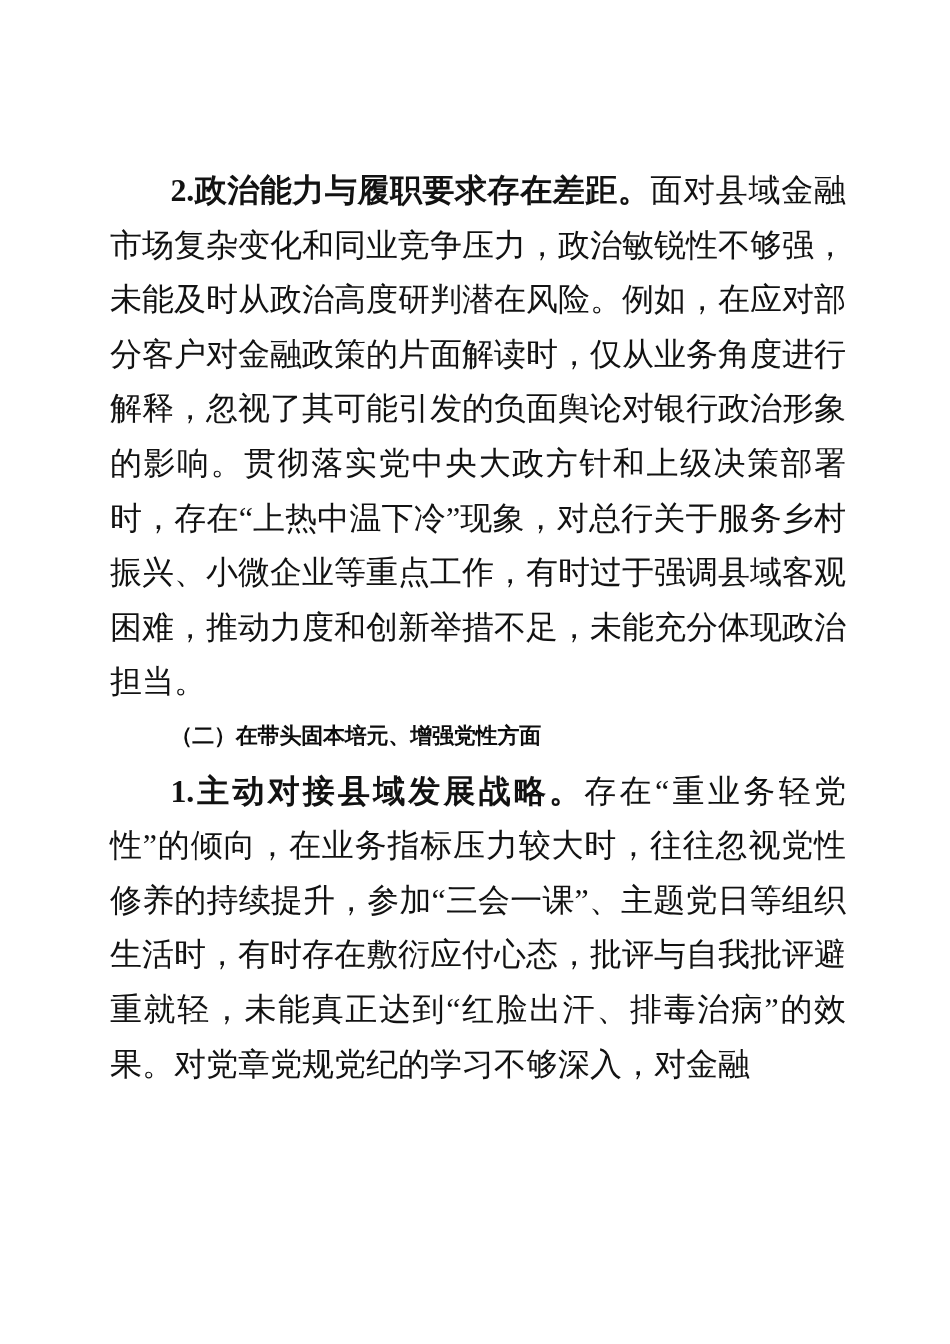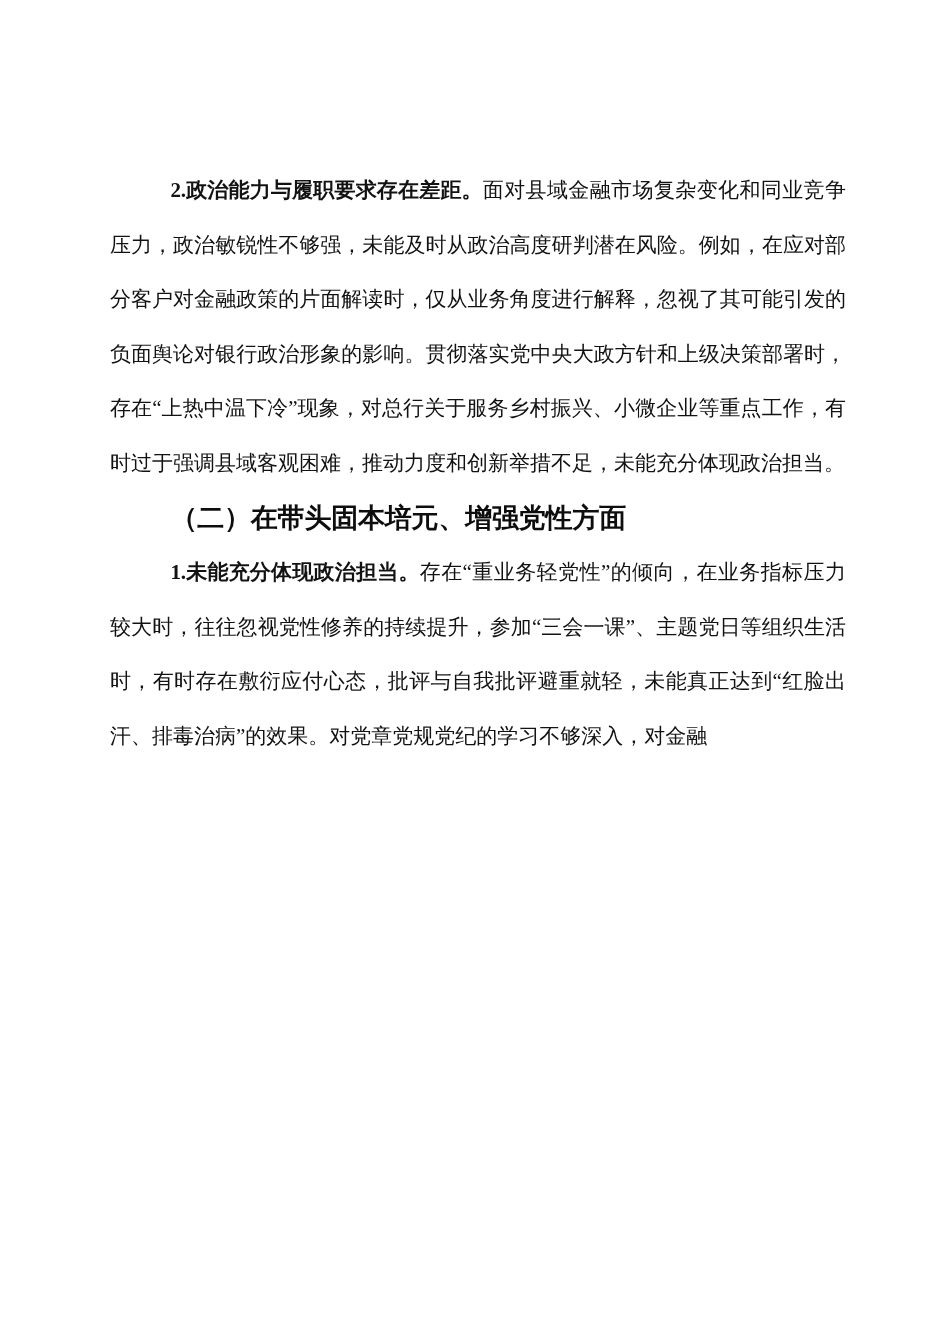--- a/index.html
+++ b/index.html
@@ -25,21 +25,21 @@
 
   .content {
     position: absolute;
     left: 110px;
     top: 163px;
     width: 736px;
   }
 
   
   .para {
-    font-size: 21px;
+    font-size: 32px;
     line-height: 54.6px;
     text-align: justify;
     text-justify: inter-character;
     text-indent: 60.4px;
     margin: 0;
     letter-spacing: 0px;
     font-weight: 400;
     font-family: "Liberation Serif", "DejaVu Serif", serif;
     color: #121212;
     word-break: break-all;
@@ -47,21 +47,21 @@
 
   
   .lead {
     font-family: "DejaVu Sans", "Liberation Sans", sans-serif;
     font-weight: 700;
     letter-spacing: -0.2px;
   }
 
   
   .heading {
-    font-size: 27px;
+    font-size: 22px;
     line-height: 54.6px;
     text-indent: 60.4px;
     margin: 0;
     font-family: "DejaVu Sans", "Liberation Sans", sans-serif;
     font-weight: 700;
     color: #0d0d0d;
     letter-spacing: -0.2px;
     word-break: break-all;
   }
 
@@ -74,16 +74,16 @@
 <body>
 
 <div class="page">
   <div class="content">
 
     <p class="para"><span class="lead num">2.</span><span class="lead">政治能力与履职要求存在差距。</span><span>面对县域金融市场复杂变化和同业竞争压力，政治敏锐性不够强，未能及时从政治高度研判潜在风险。例如，在应对部分客户对金融政策的片面解读时，仅从业务角度进行解释，忽视了其可能引发的负面舆论对银行政治形象的影响。贯彻落实党中央大政方针和上级决策部署时，存在“上热中温下冷”现象，对总行关于服务乡村振兴、小微企业等重点工作，有时过于强调县域客观困难，推动力度和创新举措不足，未能充分体现政治担当。</span></p>
 
 
     <p class="heading">（二）在带头固本培元、增强党性方面</p>
 
-    <p class="para"><span class="lead num">1.</span><span class="lead">未能充分体现政治担当。</span><span>存在“重业务轻党性”的倾向，在业务指标压力较大时，往往忽视党性修养的持续提升，参加“三会一课”、主题党日等组织生活时，有时存在敷衍应付心态，批评与自我批评避重就轻，未能真正达到“红脸出汗、排毒治病”的效果。对党章党规党纪的学习不够深入，对金融</span></p>
+    <p class="para"><span class="lead num">1.</span><span class="lead">主动对接县域发展战略。</span><span>存在“重业务轻党性”的倾向，在业务指标压力较大时，往往忽视党性修养的持续提升，参加“三会一课”、主题党日等组织生活时，有时存在敷衍应付心态，批评与自我批评避重就轻，未能真正达到“红脸出汗、排毒治病”的效果。对党章党规党纪的学习不够深入，对金融</span></p>
 
   </div>
 </div>
 
 </body></html>

